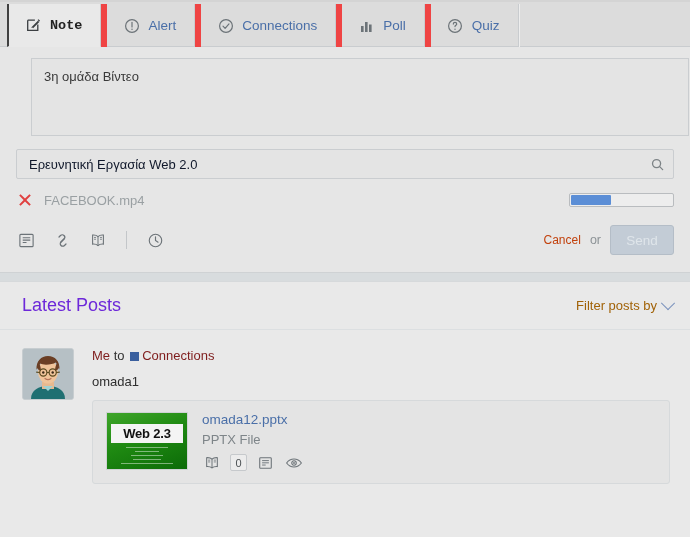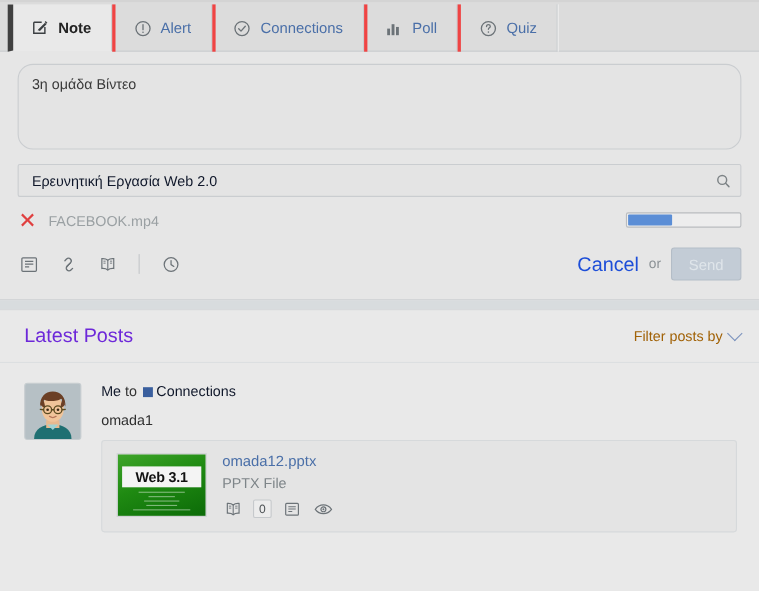--- a/index.html
+++ b/index.html
@@ -53,30 +53,30 @@
     background: #d4d4d4;
   }
 
   .tab {
     display: flex;
     align-items: center;
     gap: 8px;
     padding: 0 18px 0 16px;
     box-sizing: border-box;
     border-right: 1px solid #c9cccf;
-    border-left: 3px solid #ef4444;
+    border-left: 6px solid #ef4444;
     font-size: 13.5px;
     color: #4a6fa8;
     background: transparent;
     cursor: pointer;
     user-select: none;
     margin-top: 4px;
     height: 43px;
   }
-  .tab:first-child { border-left: 5px solid #404040; }
+  .tab:first-child { border-left: 2px solid #404040; font-family: Liberation Mono, monospace; }
   .tab.active {
     background: #e9e9e9;
     color: #222;
     font-weight: bold;
     border-bottom: 1px solid #e9e9e9;
     margin-bottom: -1px;
   }
   .tab .tab-ico {
     display: inline-flex;
     width: 17px;
@@ -98,28 +98,29 @@
     padding: 11px 16px 0 16px;
     box-sizing: border-box;
   }
 
   .note-area {
     width: 100%;
     height: 78px;
     box-sizing: border-box;
     background: #e4e4e4;
     border: 1px solid #cacdd0;
-    border-radius: 14px;
+    border-radius: 0;
     padding: 10px 12px;
     font-family: "Liberation Sans", sans-serif;
     font-size: 13px;
     color: #3a3a3a;
     resize: none;
     outline: none;
     overflow: hidden;
+    margin-left: 15px;
   }
 
   .title-row {
     position: relative;
     margin-top: 10px;
   }
   .title-input {
     width: 100%;
     height: 30px;
     box-sizing: border-box;
@@ -214,22 +215,22 @@
     background: #c3c6c9;
     margin: 0 2px;
   }
   .right-actions {
     margin-left: auto;
     display: flex;
     align-items: center;
     gap: 9px;
   }
   .cancel-link {
-    color: #1d4ed8;
-    font-size: 18px;
+    color: #c2410c;
+    font-size: 12px;
     cursor: pointer;
     text-decoration: none;
   }
   .or-text {
     color: #8c9296;
     font-size: 12.5px;
   }
   .send-btn {
     width: 64px;
     height: 30px;
@@ -311,21 +312,21 @@
     margin-left: 18px;
     flex: 1;
     min-width: 0;
   }
   .post-meta {
     font-size: 13px;
     color: #333;
     line-height: 1.2;
   }
   .post-meta a {
-    color: #0f172a;
+    color: #7f1d1d;
     text-decoration: none;
     cursor: pointer;
   }
   .conn-sq {
     display: inline-block;
     width: 9px;
     height: 9px;
     background: #3a5f9e;
     margin: 0 3px -1px 2px;
   }
@@ -601,21 +602,21 @@
         <div class="post-meta">
           <a>Me</a>
           <span>to</span>
           <span class="conn-sq"></span><a>Connections</a>
         </div>
         <div class="post-text">omada1</div>
 
         <div class="attach-card">
           <div class="thumb">
             <div class="thumb-band">
-              <span>Web 3.1</span>
+              <span>Web 2.3</span>
             </div>
             <div class="thumb-lines">
               <i></i>
                 <i></i>
                 <i></i>
                 <i></i>
                 <i></i>
             </div>
           </div>
 

